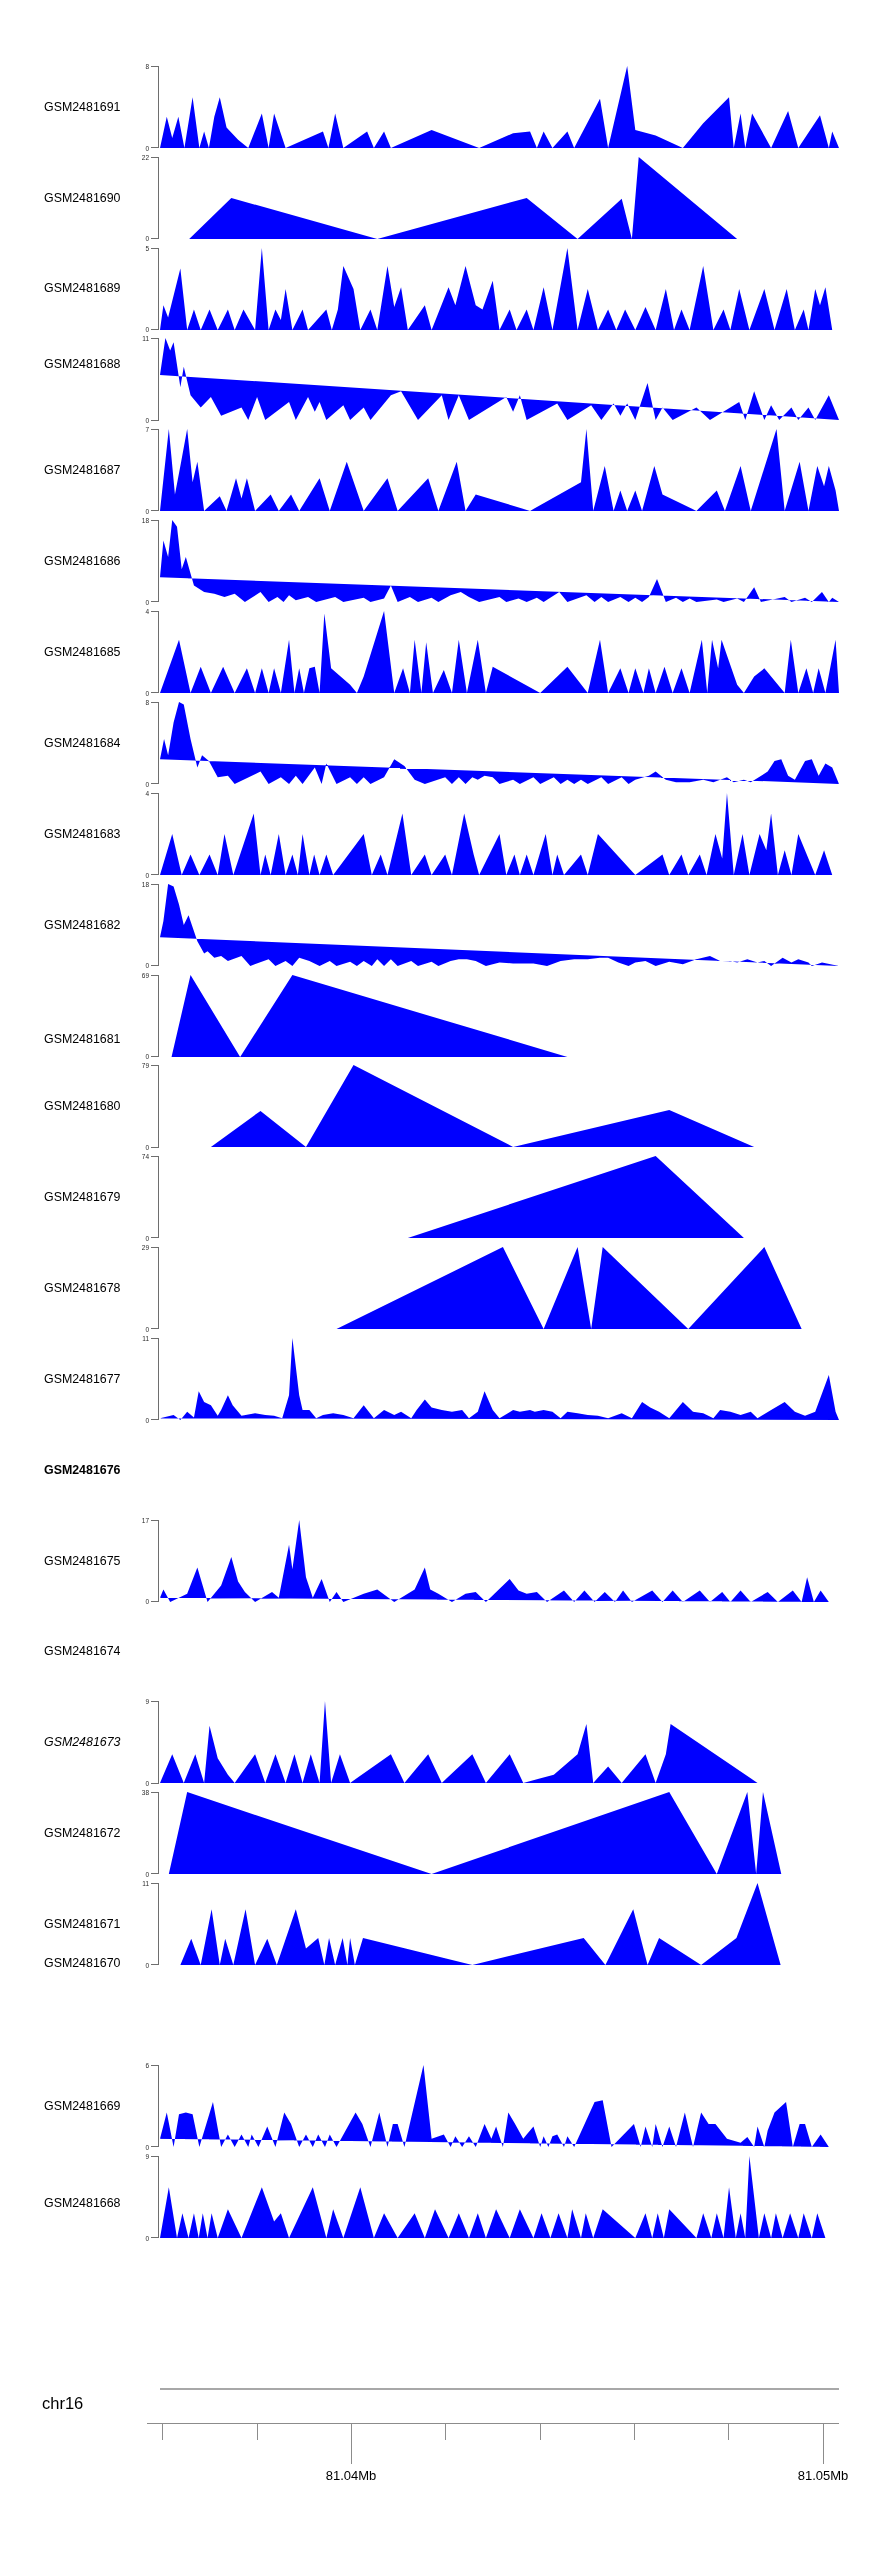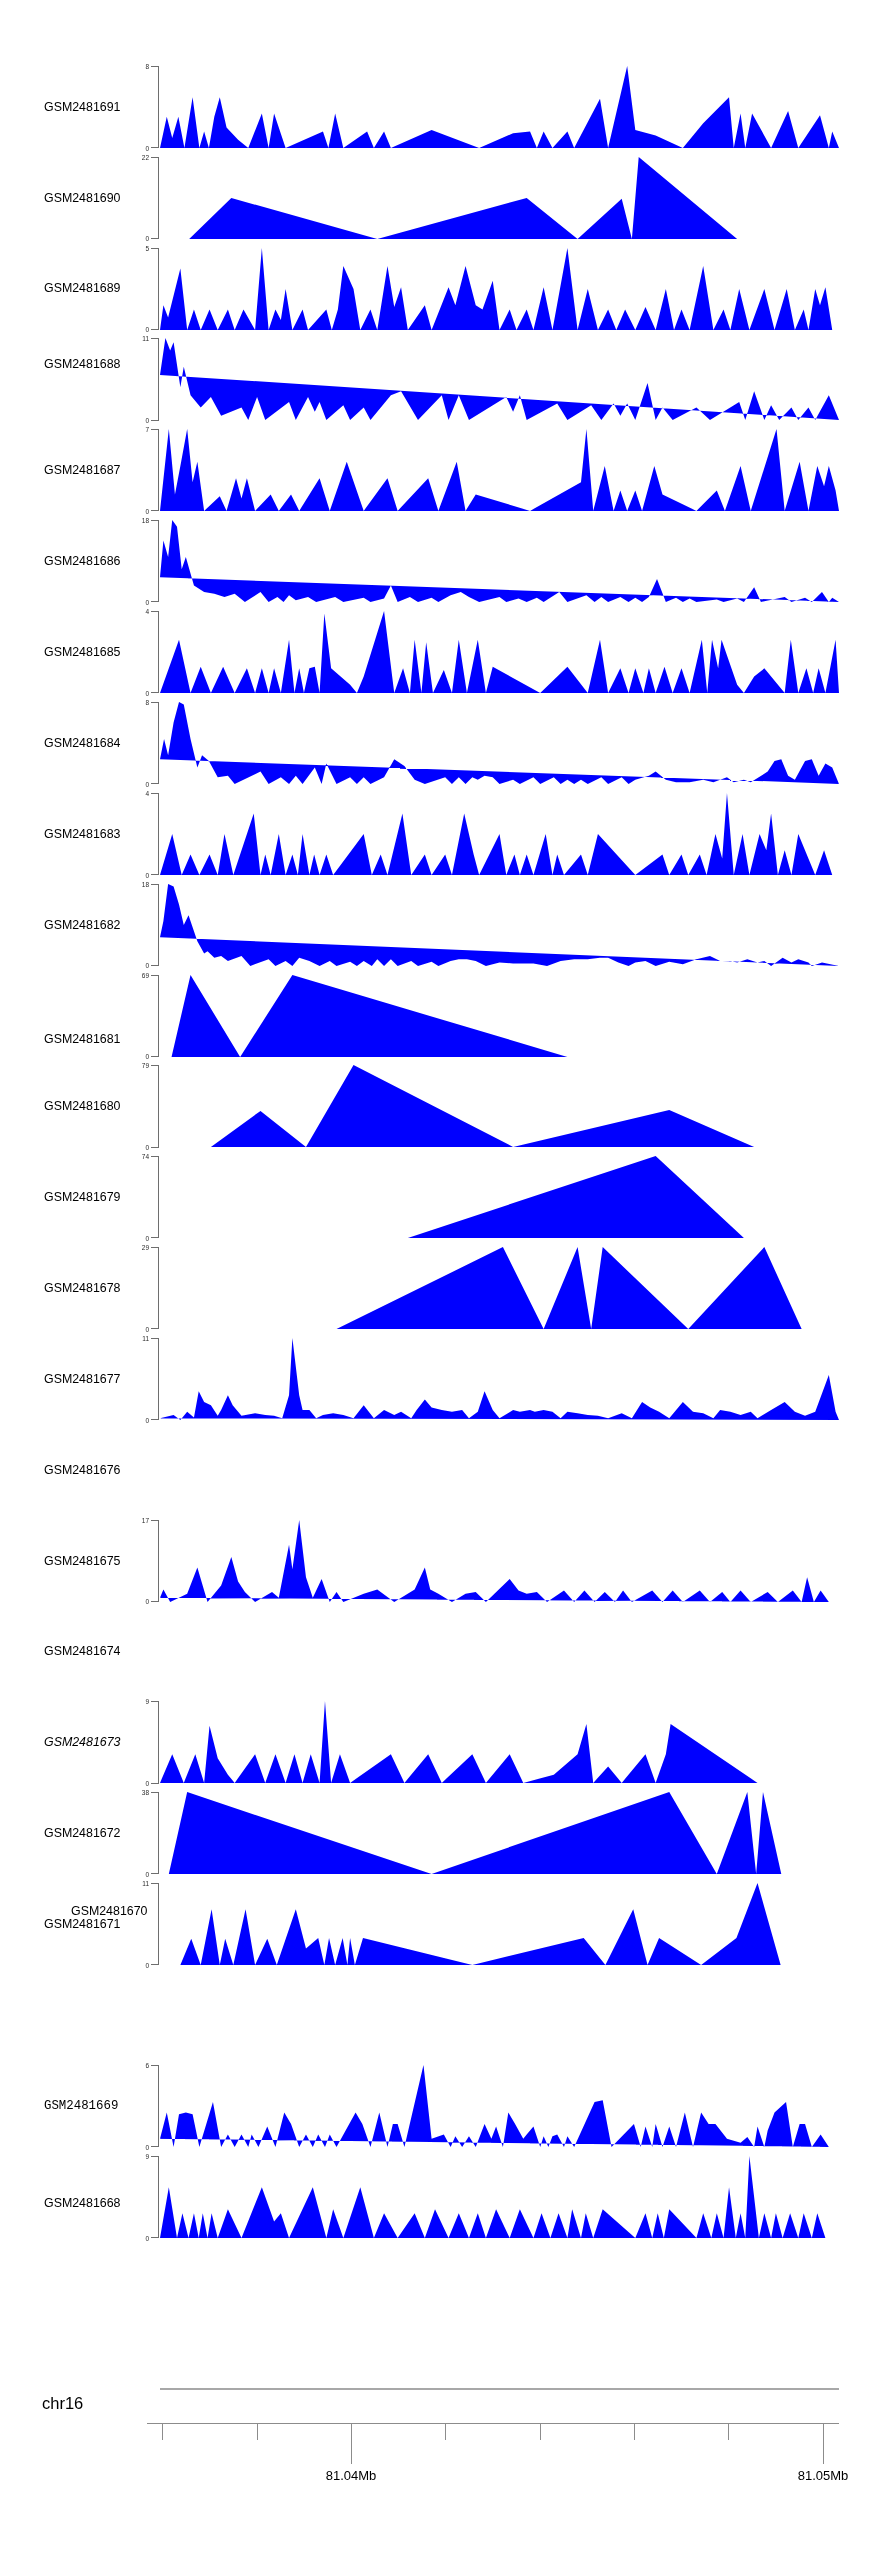--- a/index.html
+++ b/index.html
@@ -149,21 +149,21 @@
     </svg>
     <div class="track-label" style="top: 1379px;">GSM2481677</div>
     <div class="bracket" style="position: absolute; left: 158px; top: 1338px; width: 0.9px; height: 82px;"></div>
     <div class="bracket" style="position: absolute; left: 151px; top: 1338px; width: 7.6px; height: 0.9px;"></div>
     <div class="bracket" style="position: absolute; left: 151px; top: 1419px; width: 7.6px; height: 0.9px;"></div>
     <div class="yval" style="left: 149px; top: 1338px;">11</div>
     <div class="yval" style="left: 149px; top: 1420px;">0</div>
     <svg width="679" height="82" class="signal-svg" style="left: 160px; top: 1338px;" viewBox="0 0 1154 139">
       <polygon points="0.0,136.2 23.1,130.7 34.6,139.0 46.2,125.1 57.7,134.8 65.8,90.4 75.0,108.4 86.5,114.0 98.1,132.0 103.9,122.3 115.4,97.3 123.5,114.0 138.5,132.0 161.6,127.9 178.9,130.7 193.9,132.0 207.7,136.2 219.3,97.3 225.0,0.0 236.6,97.3 242.3,122.3 253.9,122.3 265.4,136.2 277.0,130.7 294.3,127.9 311.6,130.7 328.9,136.2 346.2,114.0 363.5,136.2 380.8,122.3 398.1,130.7 409.7,125.1 427.0,136.2 436.2,122.3 450.1,104.3 461.6,118.1 478.9,122.3 496.2,125.1 513.5,122.3 525.1,136.2 540.1,125.1 551.6,90.4 565.5,122.3 577.0,136.2 600.1,122.3 611.6,125.1 628.9,122.3 637.0,125.1 652.0,122.3 667.0,125.1 680.9,136.2 692.4,125.1 709.7,127.9 727.0,130.7 744.3,132.0 761.6,136.2 784.7,127.9 802.0,136.2 819.3,108.4 833.2,118.1 848.2,125.1 865.5,136.2 888.6,108.4 905.9,125.1 923.2,127.9 940.5,136.2 952.0,122.3 969.4,125.1 986.7,130.7 1004.0,125.1 1015.5,136.2 1038.6,122.3 1061.7,108.4 1079.0,125.1 1096.3,132.0 1113.6,125.1 1136.7,62.5 1148.2,125.1 1154.0,139.0" fill="#0000FF"></polygon>
     </svg>
-    <div class="track-label" style="top: 1470px;">GSM2481676</div>
+    <div class="track-label" style="top: 1470px; font-weight: bold;">GSM2481676</div>
     <div class="track-label" style="top: 1561px;">GSM2481675</div>
     <div class="bracket" style="position: absolute; left: 158px; top: 1520px; width: 0.9px; height: 82px;"></div>
     <div class="bracket" style="position: absolute; left: 151px; top: 1520px; width: 7.6px; height: 0.9px;"></div>
     <div class="bracket" style="position: absolute; left: 151px; top: 1601px; width: 7.6px; height: 0.9px;"></div>
     <div class="yval" style="left: 149px; top: 1520px;">17</div>
     <div class="yval" style="left: 149px; top: 1601px;">0</div>
     <svg width="679" height="82" class="signal-svg" style="left: 160px; top: 1520px;" viewBox="0 0 1154 139">
       <polygon points="0.0,132.0 5.8,118.1 17.3,139.0 46.2,125.1 63.5,80.6 80.8,139.0 103.9,111.2 121.2,62.5 132.7,104.3 144.3,122.3 161.6,139.0 190.4,122.3 201.9,132.0 219.3,41.7 225.0,83.4 236.6,0.0 248.1,97.3 259.7,132.0 274.7,100.1 288.5,139.0 300.0,122.3 311.6,139.0 346.2,125.1 369.3,118.1 398.1,139.0 432.8,118.1 450.1,80.6 459.3,118.1 473.1,125.1 496.2,139.0 519.3,125.1 536.6,122.3 553.9,139.0 594.3,100.1 609.3,119.5 623.2,125.1 640.5,122.3 657.8,139.0 686.6,119.5 703.9,139.0 721.3,119.5 738.6,139.0 755.9,122.3 773.2,139.0 787.0,119.5 802.0,139.0 836.6,119.5 854.0,139.0 871.3,119.5 888.6,139.0 917.4,119.5 934.7,139.0 955.5,122.3 969.4,139.0 986.7,119.5 1004.0,139.0 1032.8,122.3 1050.1,139.0 1075.5,119.5 1090.5,139.0 1099.8,97.3 1111.3,139.0 1122.8,119.5 1136.7,139.0 1154.0,139.0" fill="#0000FF"></polygon>
     </svg>
     <div class="track-label" style="top: 1651px;">GSM2481674</div>
@@ -187,22 +187,22 @@
     </svg>
     <div class="track-label" style="top: 1924px;">GSM2481671</div>
     <div class="bracket" style="position: absolute; left: 158px; top: 1883px; width: 0.9px; height: 82px;"></div>
     <div class="bracket" style="position: absolute; left: 151px; top: 1883px; width: 7.6px; height: 0.9px;"></div>
     <div class="bracket" style="position: absolute; left: 151px; top: 1964px; width: 7.6px; height: 0.9px;"></div>
     <div class="yval" style="left: 149px; top: 1883px;">11</div>
     <div class="yval" style="left: 149px; top: 1965px;">0</div>
     <svg width="679" height="82" class="signal-svg" style="left: 160px; top: 1883px;" viewBox="0 0 1154 139">
       <polygon points="0.0,139.0 34.6,139.0 53.1,94.5 69.2,139.0 87.7,44.5 101.6,139.0 110.8,94.5 124.6,139.0 145.4,44.5 161.6,139.0 182.3,94.5 198.5,139.0 230.8,44.5 248.1,111.2 268.9,93.1 279.3,139.0 287.3,93.1 297.7,139.0 310.4,93.1 318.5,139.0 323.1,93.1 331.2,139.0 345.0,93.1 530.8,139.0 720.1,93.1 757.0,139.0 804.3,44.5 828.6,139.0 848.2,93.1 919.7,139.0 979.7,93.1 1015.5,0.0 1054.8,139.0 1154.0,139.0" fill="#0000FF"></polygon>
     </svg>
-    <div class="track-label" style="top: 1911px; margin-left: 27px;">GSM2481670</div>
-    <div class="track-label" style="top: 2106px; font-family: Liberation Mono, monospace;">GSM2481669</div>
+    <div class="track-label" style="top: 1963px;">GSM2481670</div>
+    <div class="track-label" style="top: 2106px;">GSM2481669</div>
     <div class="bracket" style="position: absolute; left: 158px; top: 2065px; width: 0.9px; height: 82px;"></div>
     <div class="bracket" style="position: absolute; left: 151px; top: 2065px; width: 7.6px; height: 0.9px;"></div>
     <div class="bracket" style="position: absolute; left: 151px; top: 2146px; width: 7.6px; height: 0.9px;"></div>
     <div class="yval" style="left: 149px; top: 2065px;">6</div>
     <div class="yval" style="left: 149px; top: 2147px;">0</div>
     <svg width="679" height="82" class="signal-svg" style="left: 160px; top: 2065px;" viewBox="0 0 1154 139">
       <polygon points="0.0,125.1 11.5,80.6 23.1,139.0 32.3,83.4 43.9,80.6 55.4,83.4 66.9,139.0 90.0,62.5 103.9,139.0 115.4,118.1 126.9,139.0 138.5,118.1 150.0,139.0 155.8,118.1 167.3,139.0 182.3,104.3 196.2,139.0 211.2,80.6 222.7,100.1 236.6,139.0 248.1,118.1 259.7,139.0 268.9,118.1 280.4,139.0 288.5,118.1 300.0,139.0 332.4,80.6 343.9,100.1 357.7,139.0 372.7,80.6 386.6,139.0 395.8,100.1 403.9,100.1 415.4,139.0 447.8,0.0 461.6,125.1 482.4,118.1 493.9,139.0 502.0,120.9 513.5,139.0 525.1,120.9 536.6,139.0 551.6,100.1 563.2,125.1 571.2,104.3 582.8,139.0 592.0,80.6 603.5,100.1 617.4,125.1 623.2,118.1 634.7,104.3 646.2,139.0 652.0,120.9 660.1,139.0 667.0,120.9 675.1,118.1 686.6,139.0 692.4,120.9 703.9,139.0 738.6,62.5 752.4,59.8 767.4,139.0 805.5,100.1 817.0,139.0 825.1,104.3 836.6,139.0 842.4,100.1 854.0,139.0 865.5,104.3 877.0,139.0 892.0,80.6 905.9,139.0 919.7,80.6 932.4,100.1 944.0,100.1 963.6,125.1 986.7,132.0 998.2,122.3 1009.8,139.0 1015.5,104.3 1027.1,139.0 1032.8,111.2 1044.4,80.6 1064.0,62.5 1075.5,139.0 1087.1,100.1 1096.3,100.1 1107.8,139.0 1122.8,118.1 1136.7,139.0 1154.0,139.0" fill="#0000FF"></polygon>
     </svg>
     <div class="track-label" style="top: 2197px; margin-top: 6px;">GSM2481668</div>
     <div class="bracket" style="position: absolute; left: 158px; top: 2156px; width: 0.9px; height: 82px;"></div>

